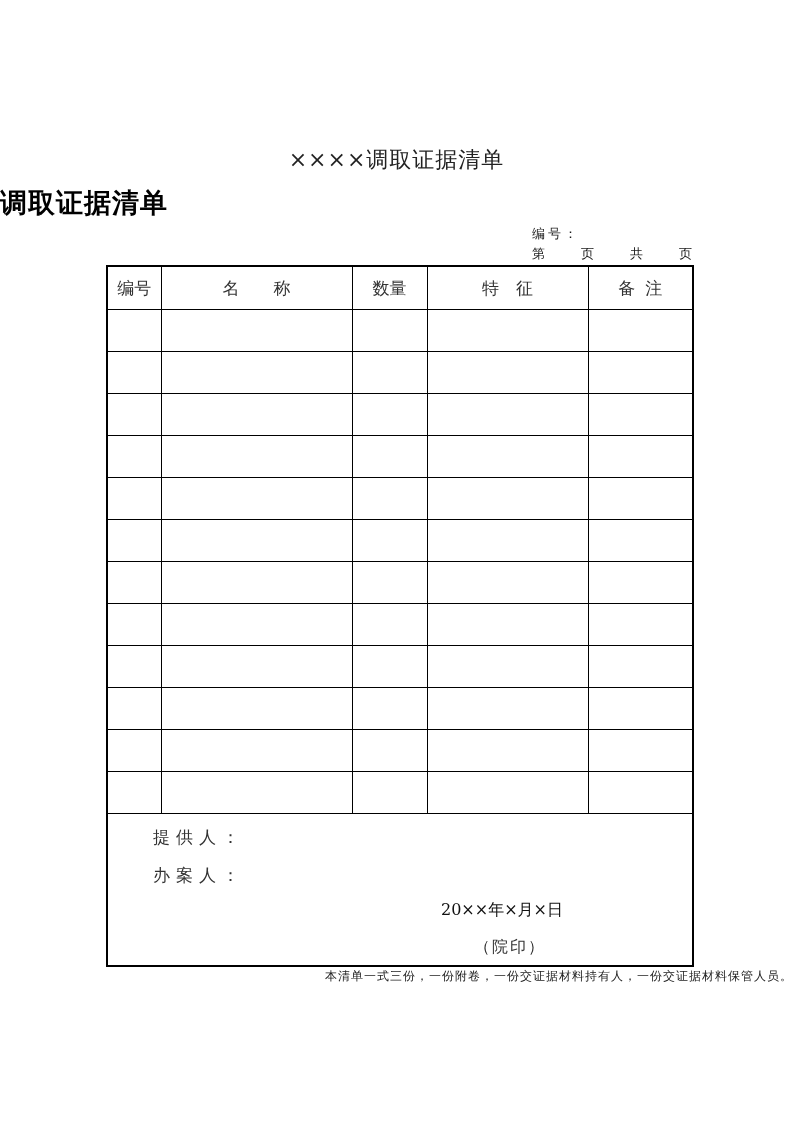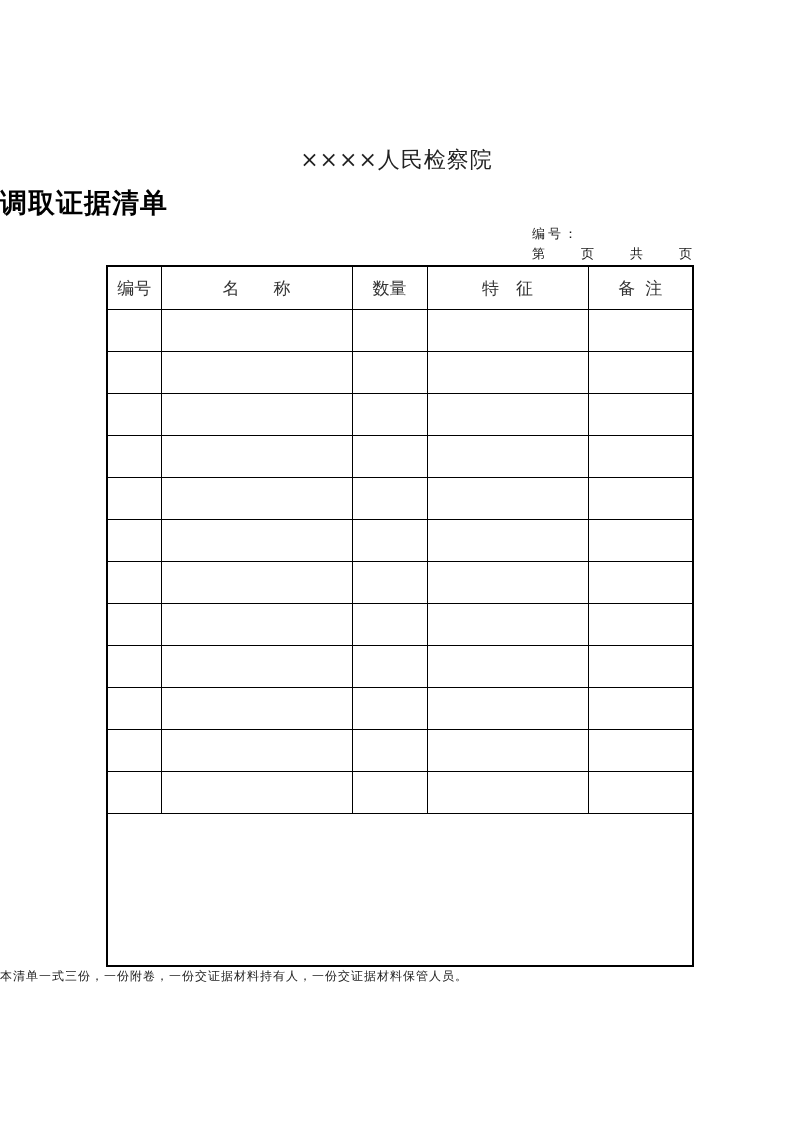--- a/index.html
+++ b/index.html
@@ -117,30 +117,30 @@
       top: 123px;
       font-size: 16px;
       color: #333;
       letter-spacing: 2px;
     }
     .footnote {
       position: absolute;
       top: 968px;
       left: 0;
       width: 793px;
-      text-align: left;
+      text-align: right;
       font-size: 12px;
       color: #222;
       letter-spacing: 1px;
     }
   </style>
 </head>
 <body>
 
-<div class="agency">××××人民检察院</div>
+<div class="agency">××××调取证据清单</div>
 <div class="doc-title">调取证据清单</div>
 
 <div class="meta-number">编号：</div>
 <div class="meta-page">
   <span>第</span>
   <span>页</span>
   <span>共</span>
   <span>页</span>
 </div>
 
@@ -243,15 +243,21 @@
       <tr>
         <td></td>
         <td></td>
         <td></td>
         <td></td>
         <td></td>
       </tr>
     </tbody>
   </table>
 
+  <div class="signature-area">
+    <div class="sig-line sig-provider">提供人：</div>
+    <div class="sig-line sig-handler">办案人：</div>
+    <div class="sig-date">20××年×月×日</div>
+    <div class="sig-seal">（院印）</div>
+  </div>
 </div>
 
 <div class="footnote">本清单一式三份，一份附卷，一份交证据材料持有人，一份交证据材料保管人员。</div>
 
 </body></html>

